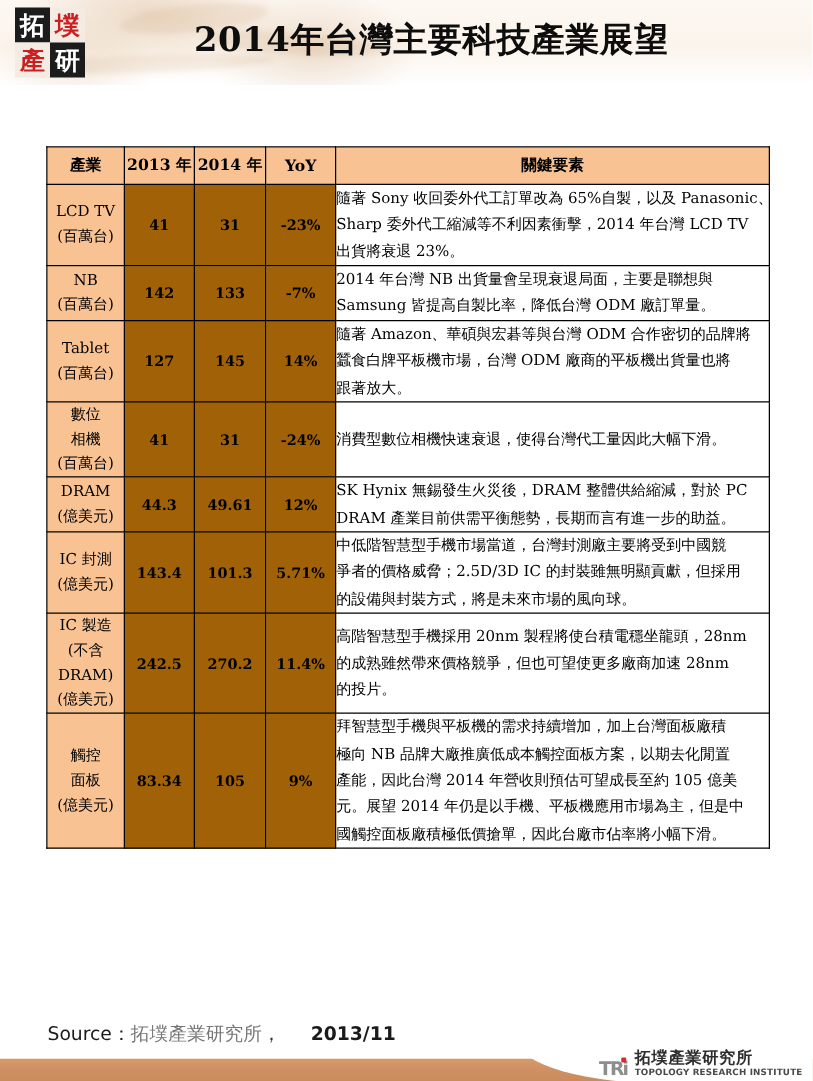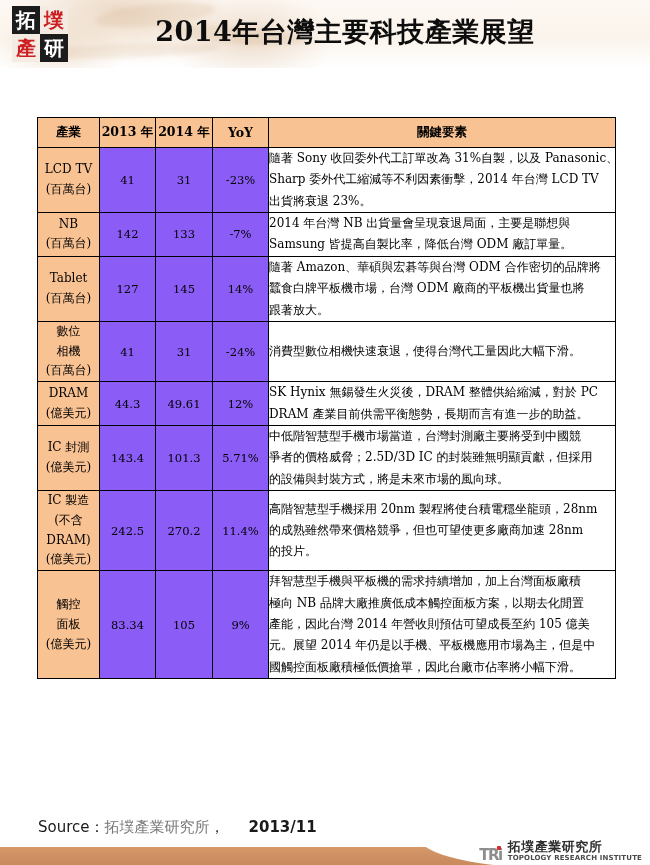--- a/index.html
+++ b/index.html
@@ -113,24 +113,25 @@
 
   td.ind {
     background: #f9c293;
     text-align: center;
     font-size: 12px;
     color: #000;
     line-height: 1.65;
     padding: 2px 1px;
   }
   td.num {
-    background: #8b5cf6;
+    background: #a16207;
     text-align: center;
     font-size: 11.5px;
     color: #000;
+    font-weight: bold;
   }
   td.key {
     background: #ffffff;
     text-align: left;
     font-size: 12px;
     color: #000;
     line-height: 1.78;
     padding: 3px 5px 3px 7px;
   }
   td.key .ln { display: block; white-space: nowrap; }
@@ -250,21 +251,21 @@
     <tbody>
         <tr>
           <td class="ind">
             <div>LCD TV</div>
             <div>(百萬台)</div>
           </td>
           <td class="num">41</td>
           <td class="num">31</td>
           <td class="num">-23%</td>
           <td class="key">
-            <span class="ln">隨著 Sony 收回委外代工訂單改為 31%自製，以及 Panasonic、</span>
+            <span class="ln">隨著 Sony 收回委外代工訂單改為 65%自製，以及 Panasonic、</span>
             <span class="ln">Sharp 委外代工縮減等不利因素衝擊，2014 年台灣 LCD  TV</span>
             <span class="ln">出貨將衰退 23%。</span>
           </td>
         </tr>
         <tr>
           <td class="ind">
             <div>NB</div>
             <div>(百萬台)</div>
           </td>
           <td class="num">142</td>

